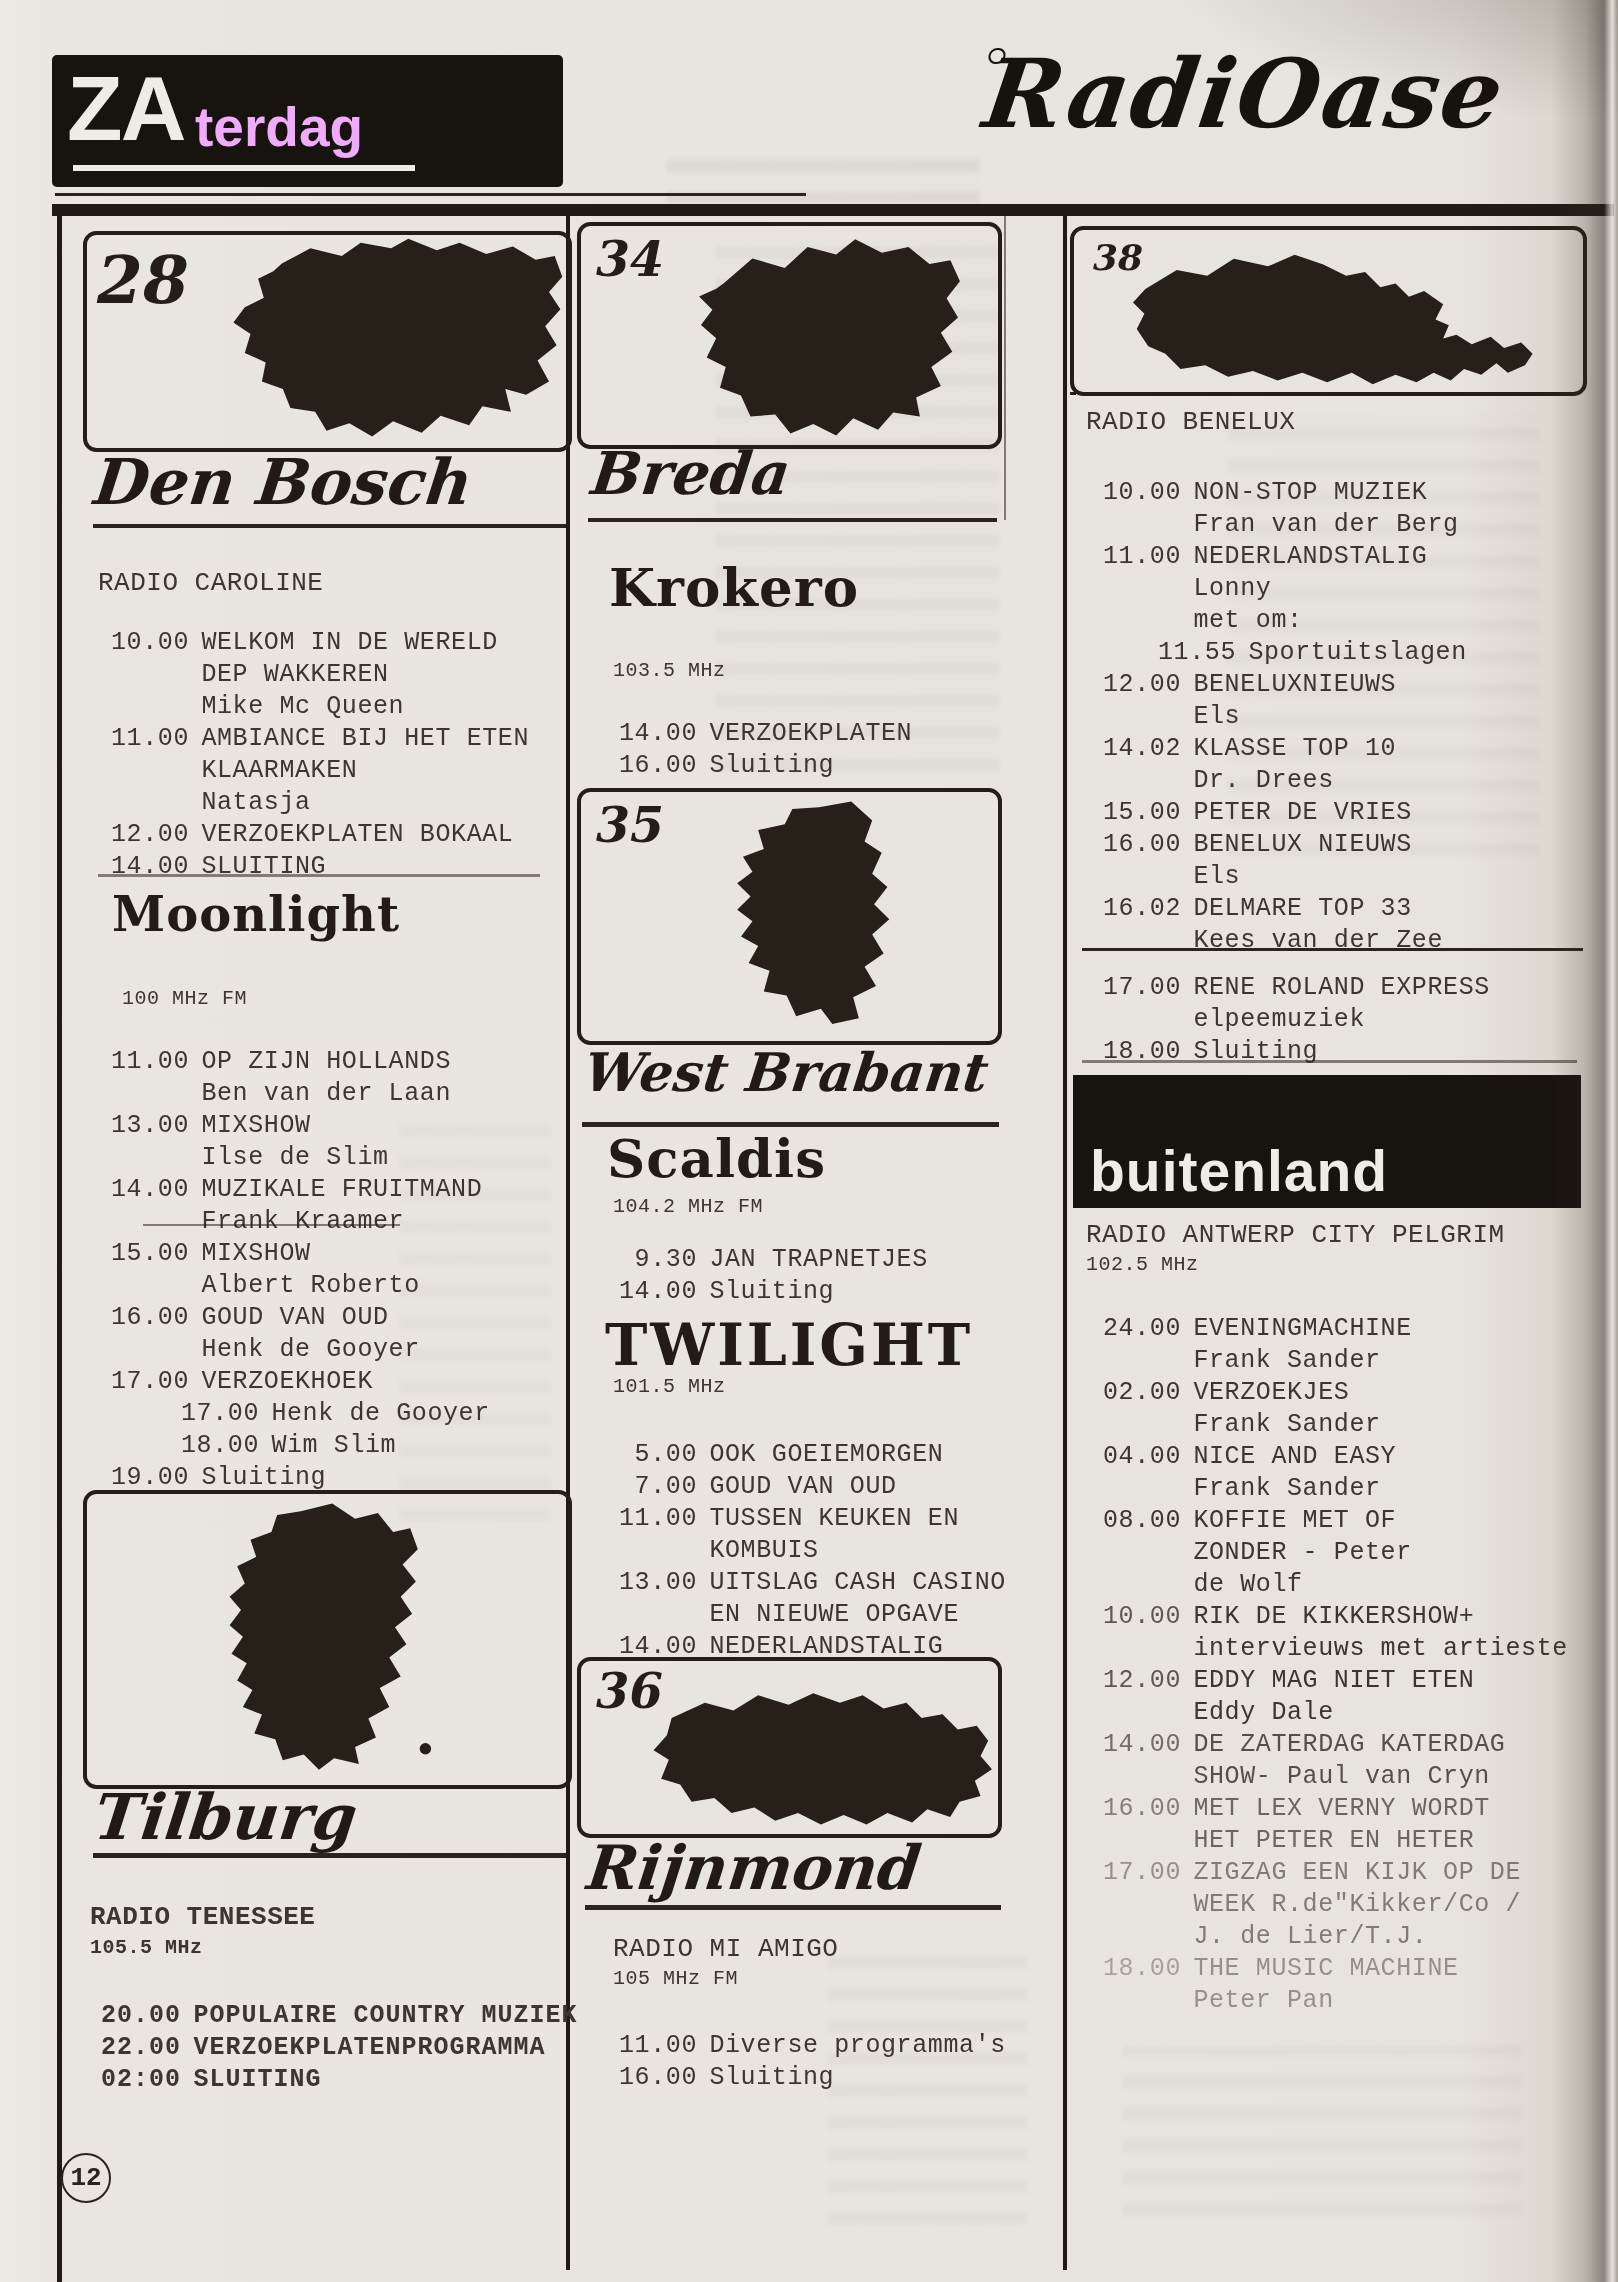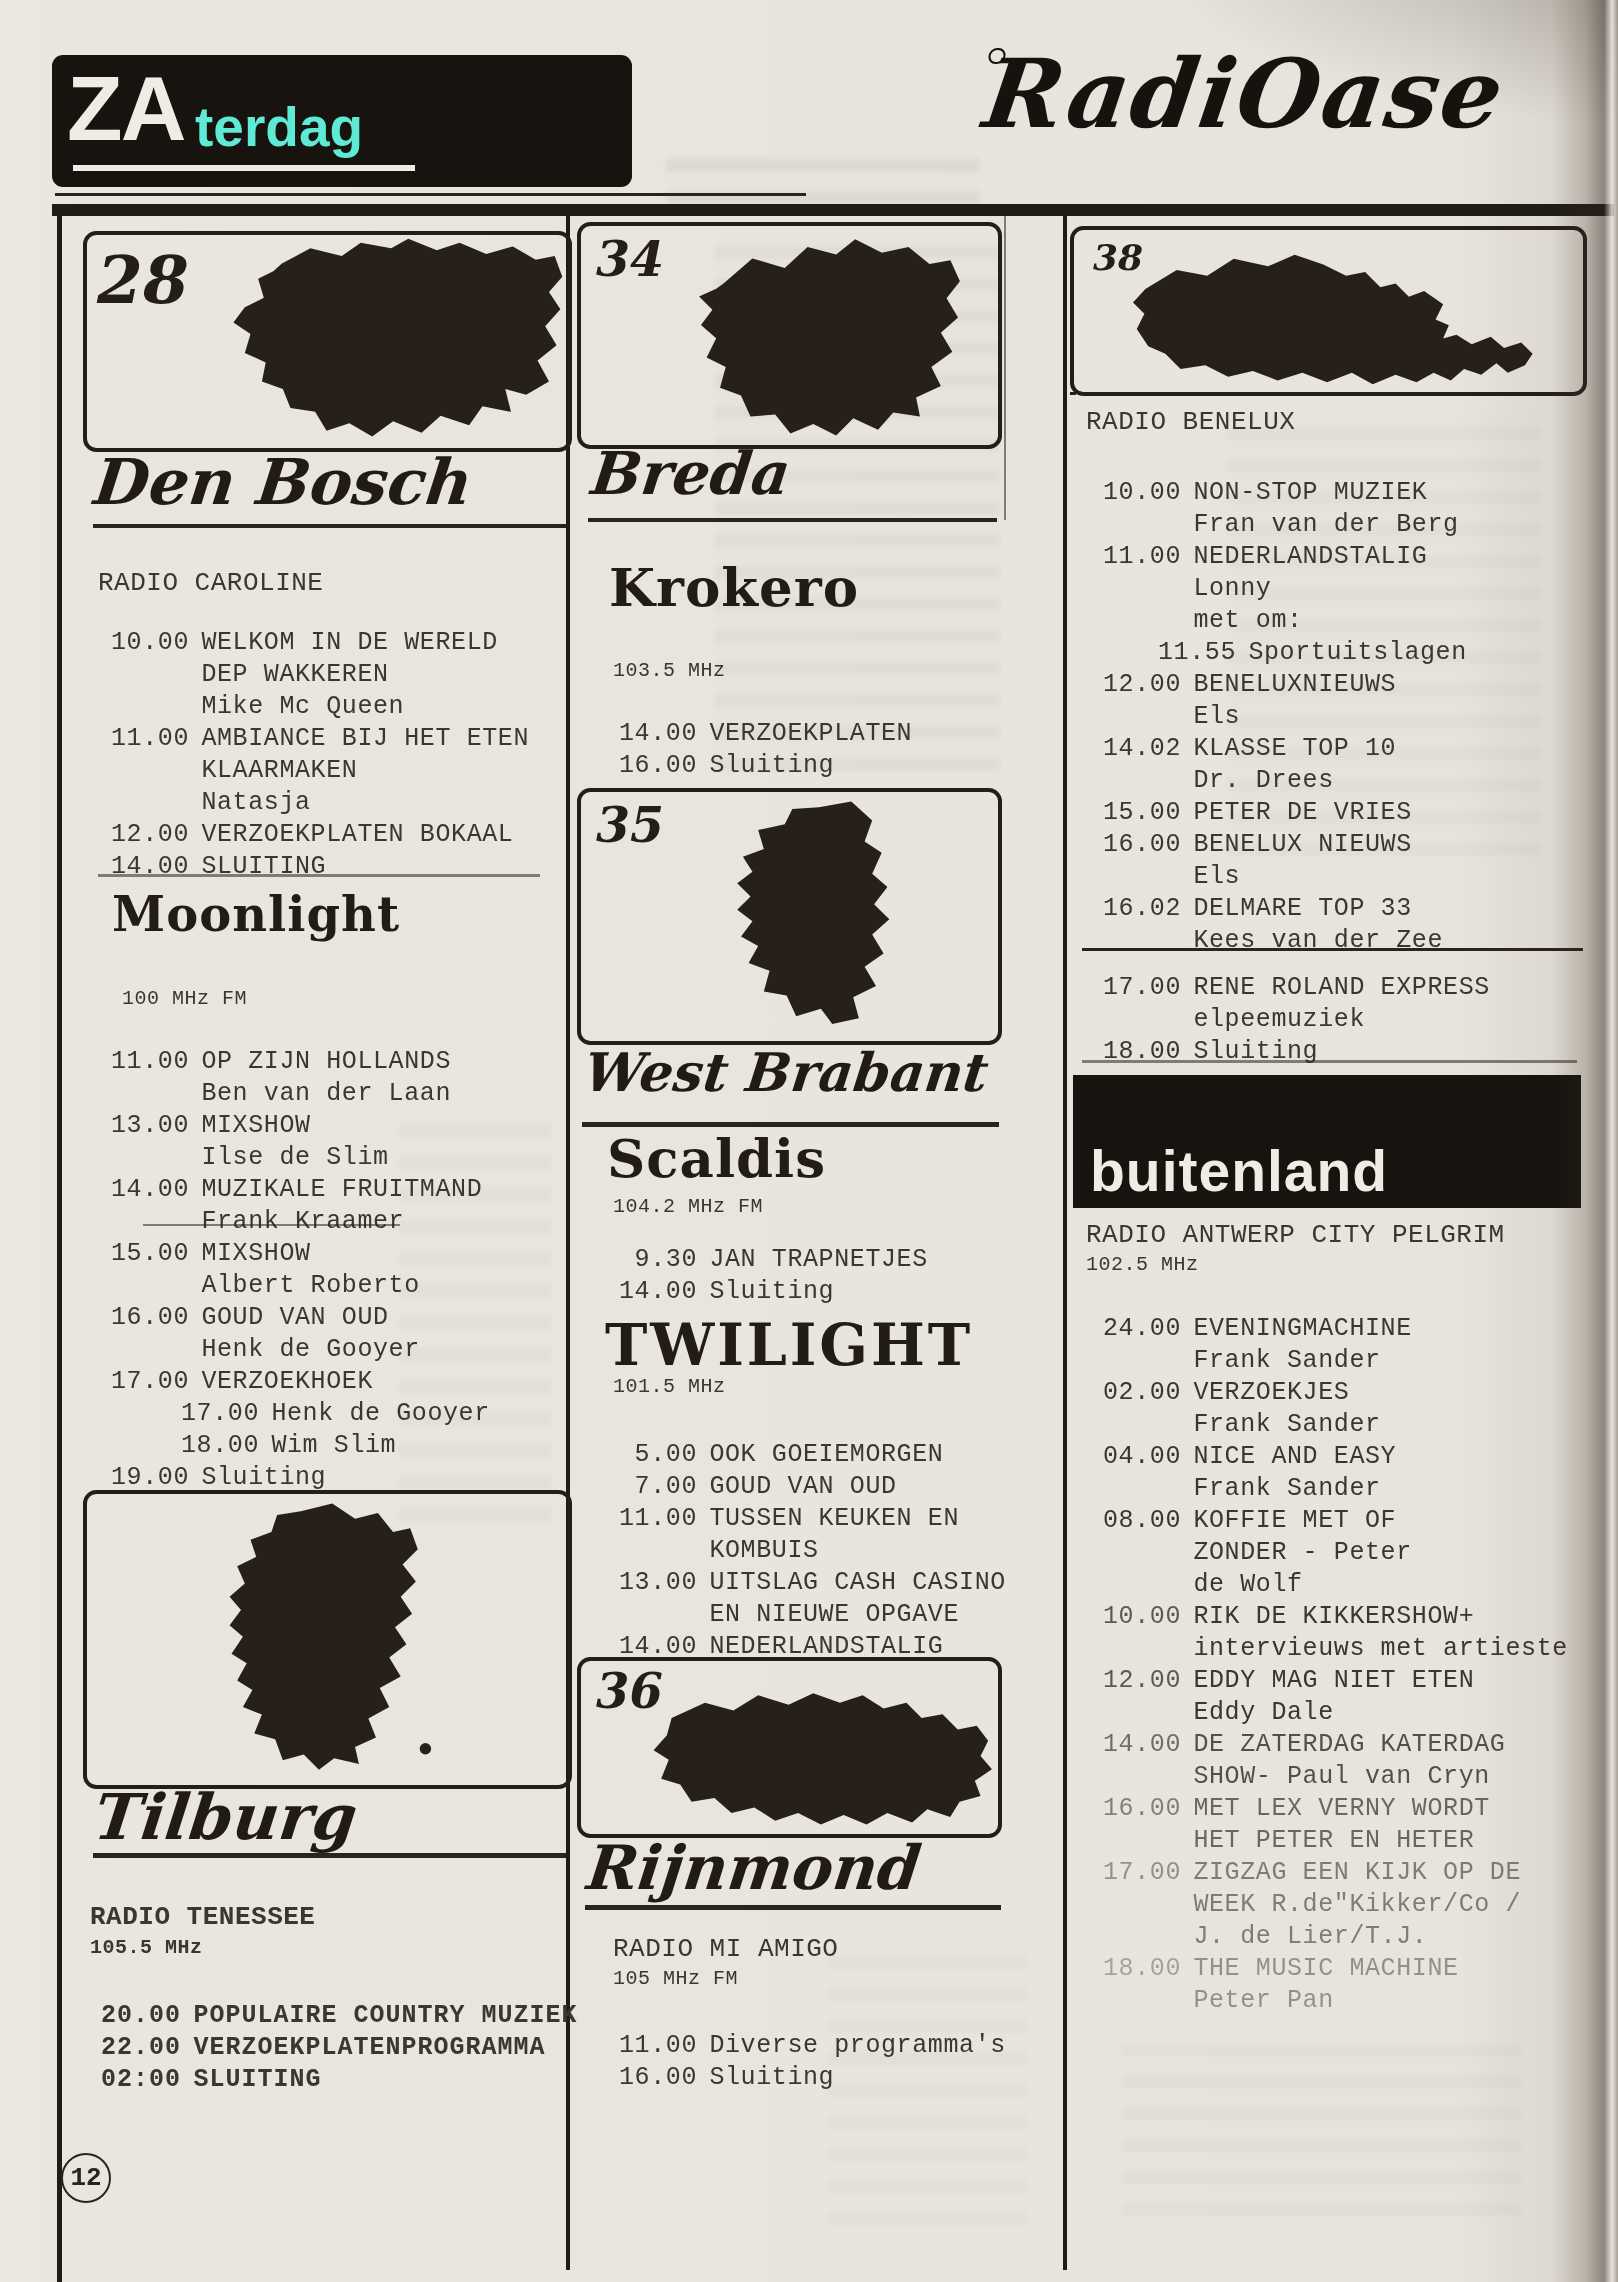--- a/index.html
+++ b/index.html
@@ -11,23 +11,23 @@
       #e8e5df;
     font-family:"Liberation Mono","DejaVu Sans Mono",monospace;
     color:#3c362e;
   }
   
   .ink{position:absolute;background:#201b15;}
   .hr{position:absolute;background:#2a241d;}
   .hr.faded{opacity:.55;}
   .dashrule{position:absolute;border-top:3.8px dashed #242019;height:0;}
   
-  #banner{position:absolute;left:52px;top:55px;width:580px;height:132px;background:#17130e;border-radius:11px;}
+  #banner{position:absolute;left:52px;top:55px;width:511px;height:132px;background:#17130e;border-radius:5px;}
   #banner .big{position:absolute;left:15px;top:7.6px;font-family:"Liberation Sans","DejaVu Sans",sans-serif;font-weight:bold;font-size:91px;line-height:91px;color:#efece6;letter-spacing:-1.9px;}
-  #banner .small{position:absolute;left:143px;top:40px;font-family:"Liberation Sans","DejaVu Sans",sans-serif;font-weight:bold;font-size:55px;color:#5eead4;letter-spacing:0px;}
+  #banner .small{position:absolute;left:143px;top:40px;font-family:"Liberation Sans","DejaVu Sans",sans-serif;font-weight:bold;font-size:55px;color:#f0abfc;letter-spacing:0px;}
   #banner .bunder{position:absolute;left:21px;top:110px;width:342px;height:5.7px;background:#efece6;}
   
   #logo{position:absolute;left:985px;top:38px;width:609px;height:114px;color:#16120d;
     font-family:"DejaVu Serif","Liberation Serif",serif;font-style:italic;font-weight:bold;
     font-size:95px;letter-spacing:1.9px;transform:skewX(-8deg);white-space:nowrap;}
   #logo .ring{position:absolute;left:-1.9px;top:9.5px;width:12.4px;height:12.4px;border:2.9px solid #16120d;border-radius:50%;}
   
   .mapbox{position:absolute;border:4.8px solid #241e17;border-radius:13.3px;}
   .mapnum{position:absolute;font-family:"DejaVu Serif","Liberation Serif",serif;font-style:italic;font-weight:bold;color:#241e17;}
   .blob{position:absolute;}

